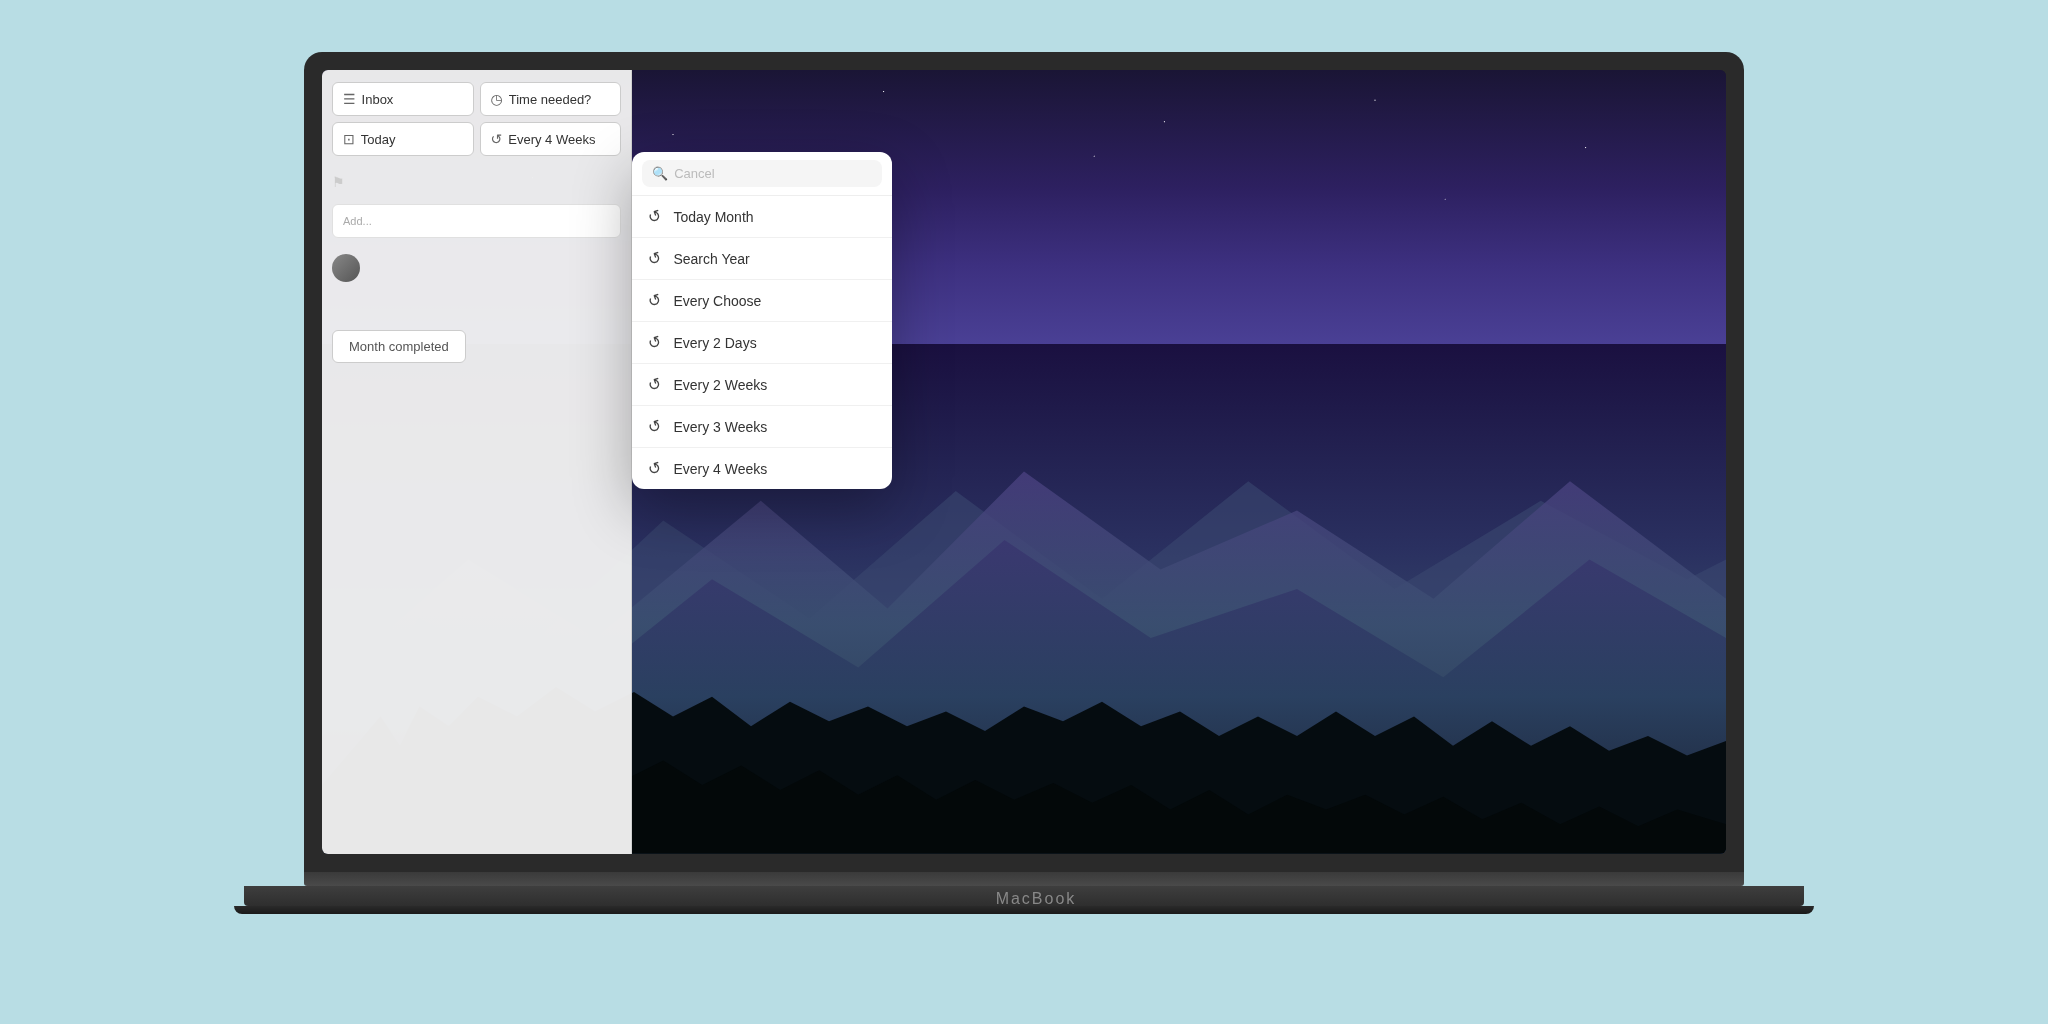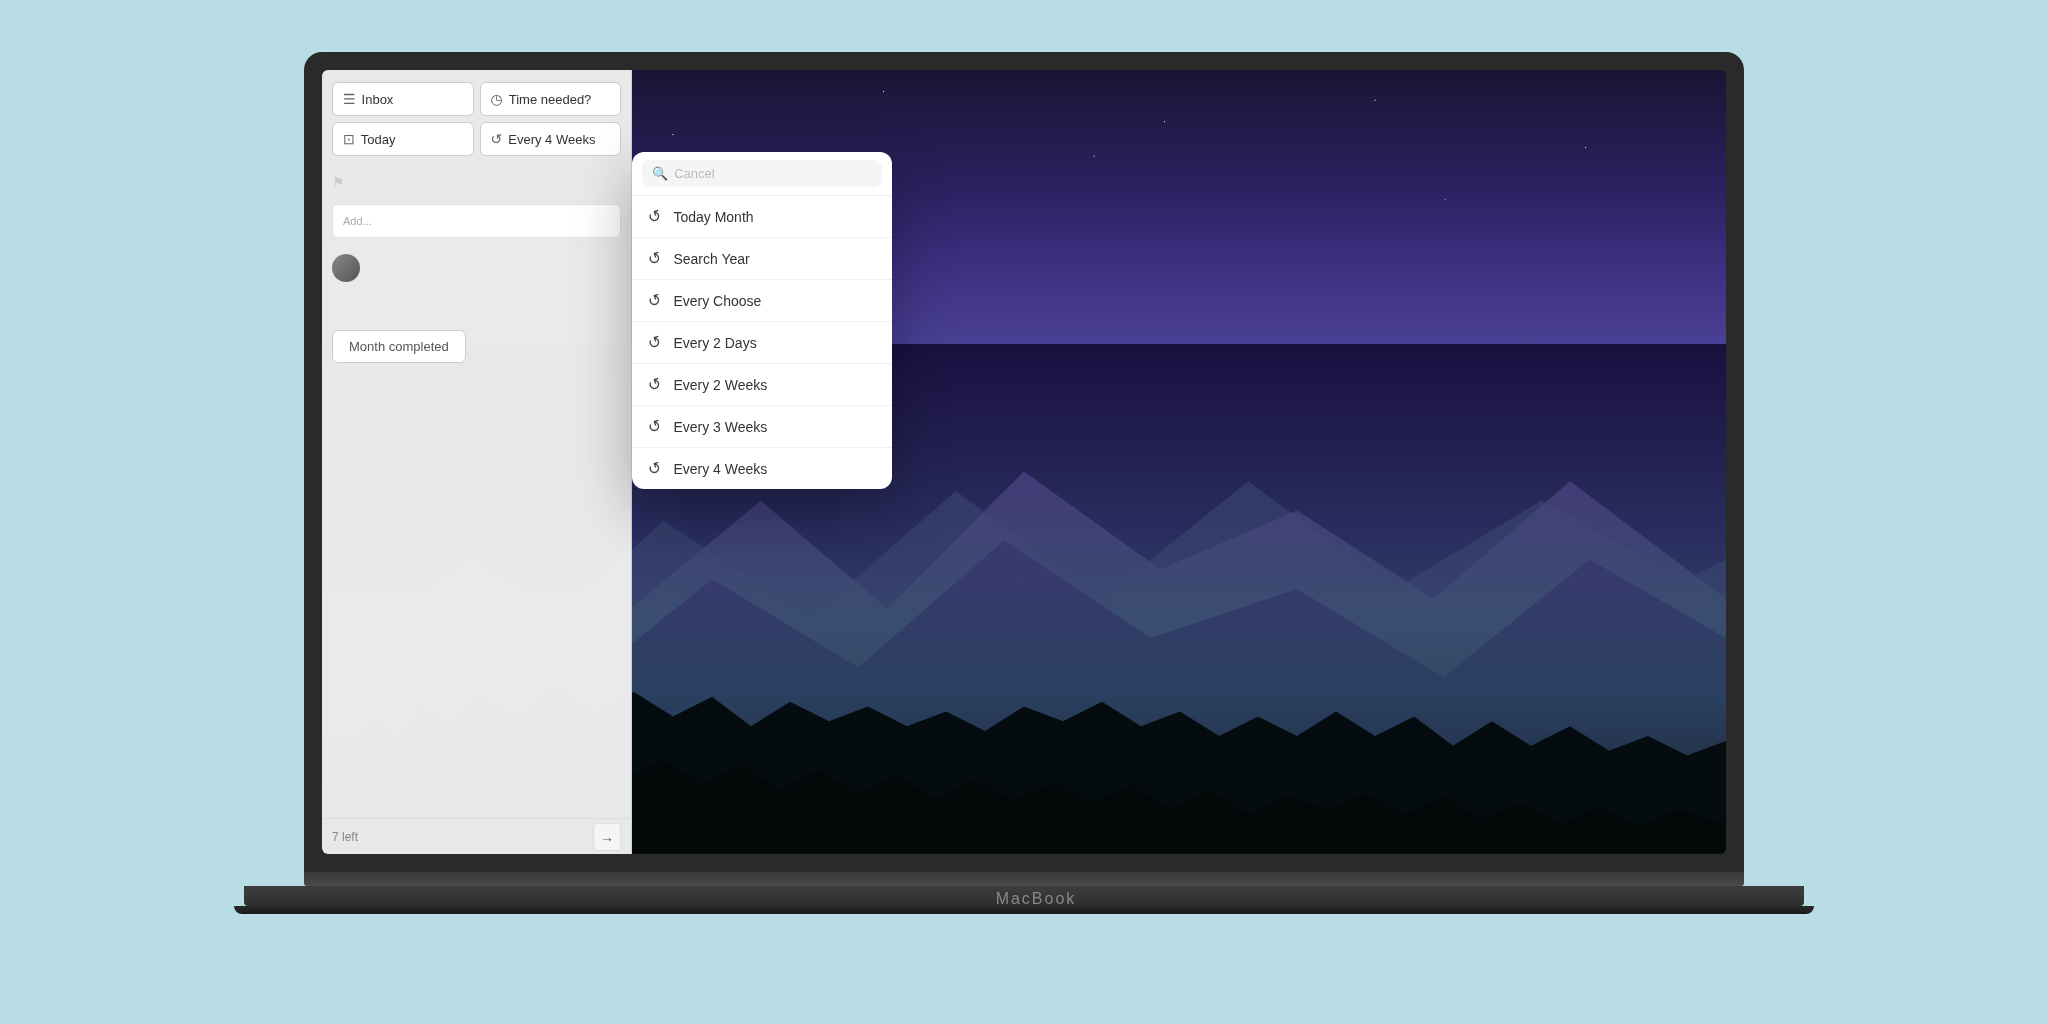--- a/index.html
+++ b/index.html
@@ -434,26 +434,20 @@
         <div class="avatar-row">
           <div class="avatar"></div>
         </div>
 
         
         <div class="show-completed-btn">
           <span>Month completed</span>
         </div>
 
         
-        <div class="bottom-bar">
-          <span class="count-label">7 left</span>
-          <div class="arrow-btn">
-            <span>→</span>
-          </div>
-        </div>
       </div>
 
       <div class="recurrence-modal">
 
 
         <div class="search-container">
           <div class="search-box">
             <span class="search-icon-inner">🔍</span>
             <span class="search-input-display">Cancel</span>
           </div>

